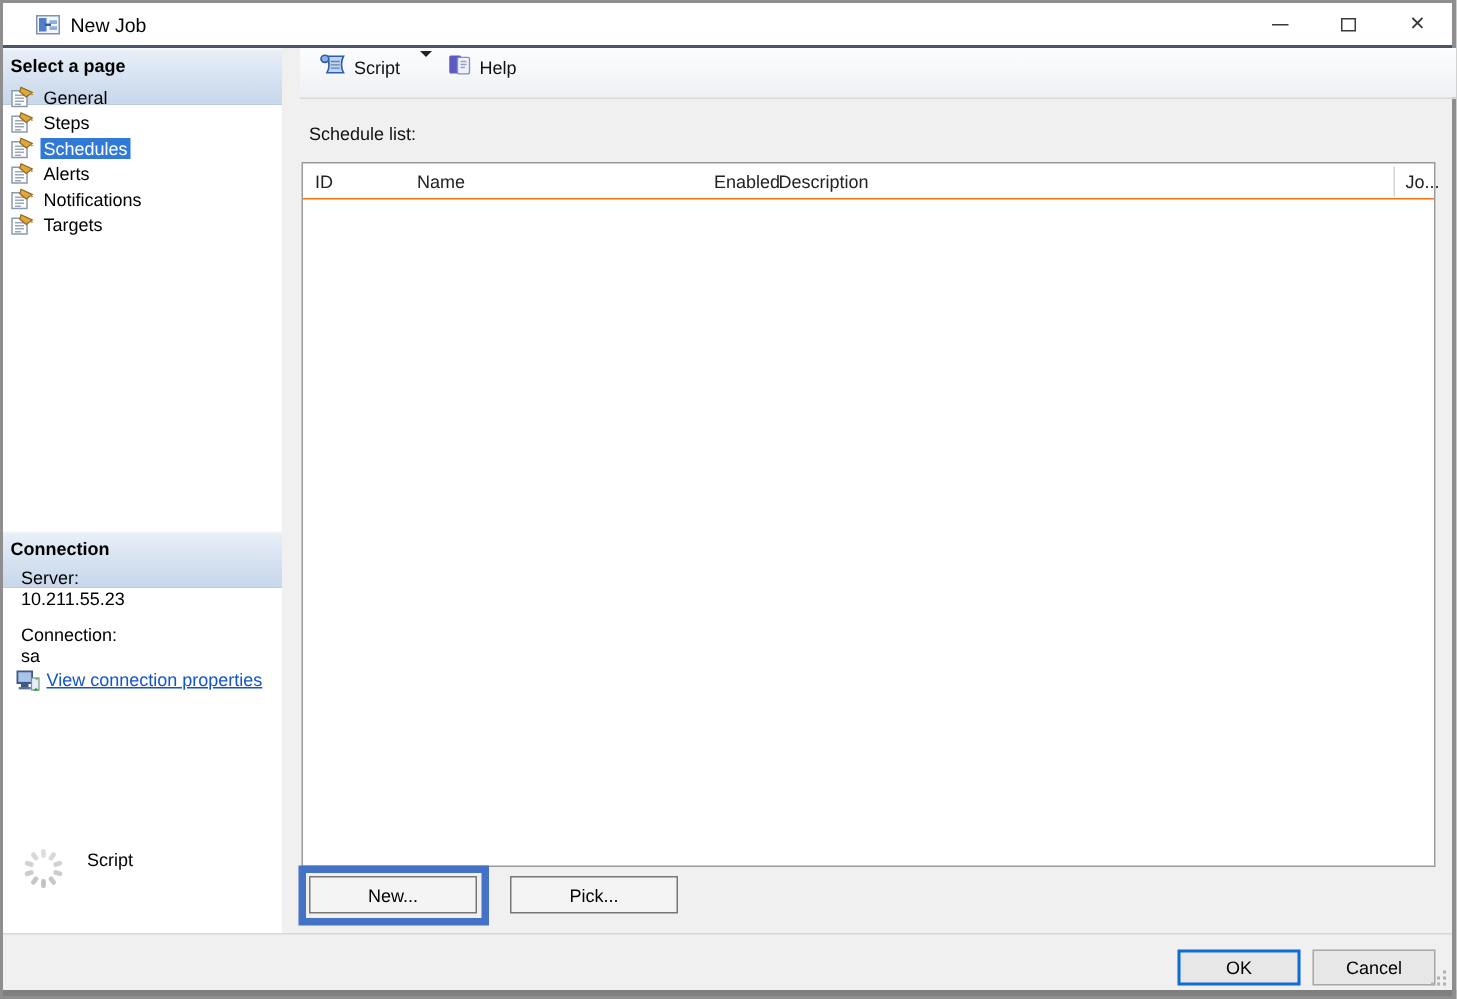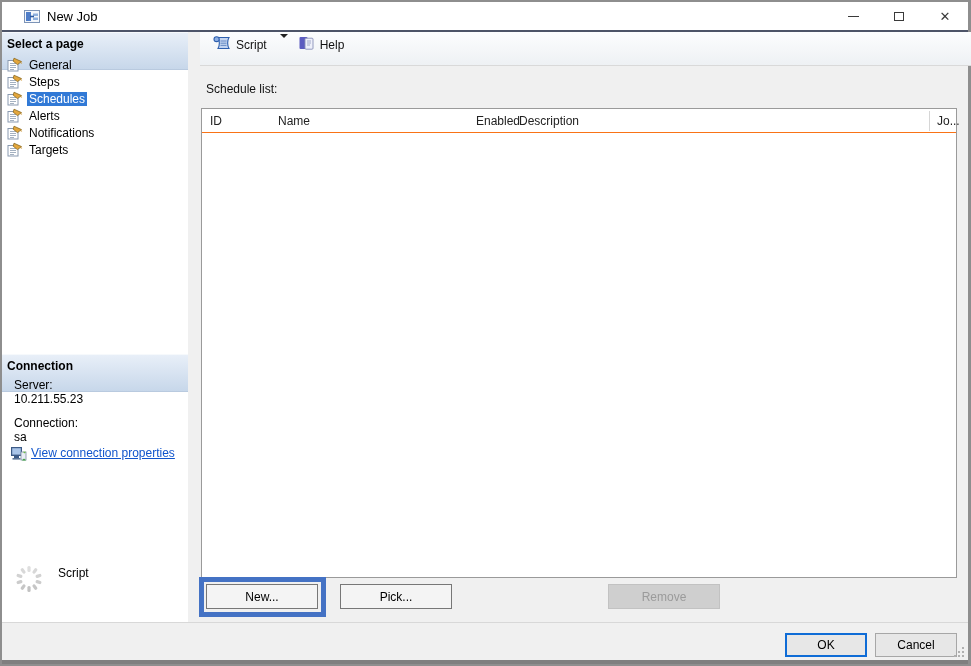--- a/index.html
+++ b/index.html
@@ -290,21 +290,20 @@
       <span class="th th-desc">Description</span>
       <span class="col-sep"></span>
       <span class="th th-jo">Jo...</span>
     </div>
     <div></div>
   </div>
 
   <button class="btn btn-new">New...</button>
   <div class="highlight-box"></div>
   <button class="btn btn-pick">Pick...</button>
-  <button class="btn disabled btn-remove" disabled="">Remove</button>
 
   <div class="footer-line"></div>
   <button class="btn-ok">OK</button>
   <button class="btn-cancel">Cancel</button>
   <span class="grip">
     <svg width="12" height="12" viewBox="0 0 12 12">
       <g fill="#b0b0b0">
         <rect x="9" y="1" width="2" height="2"></rect>
         <rect x="5" y="5" width="2" height="2"></rect>
           <rect x="9" y="5" width="2" height="2"></rect>

